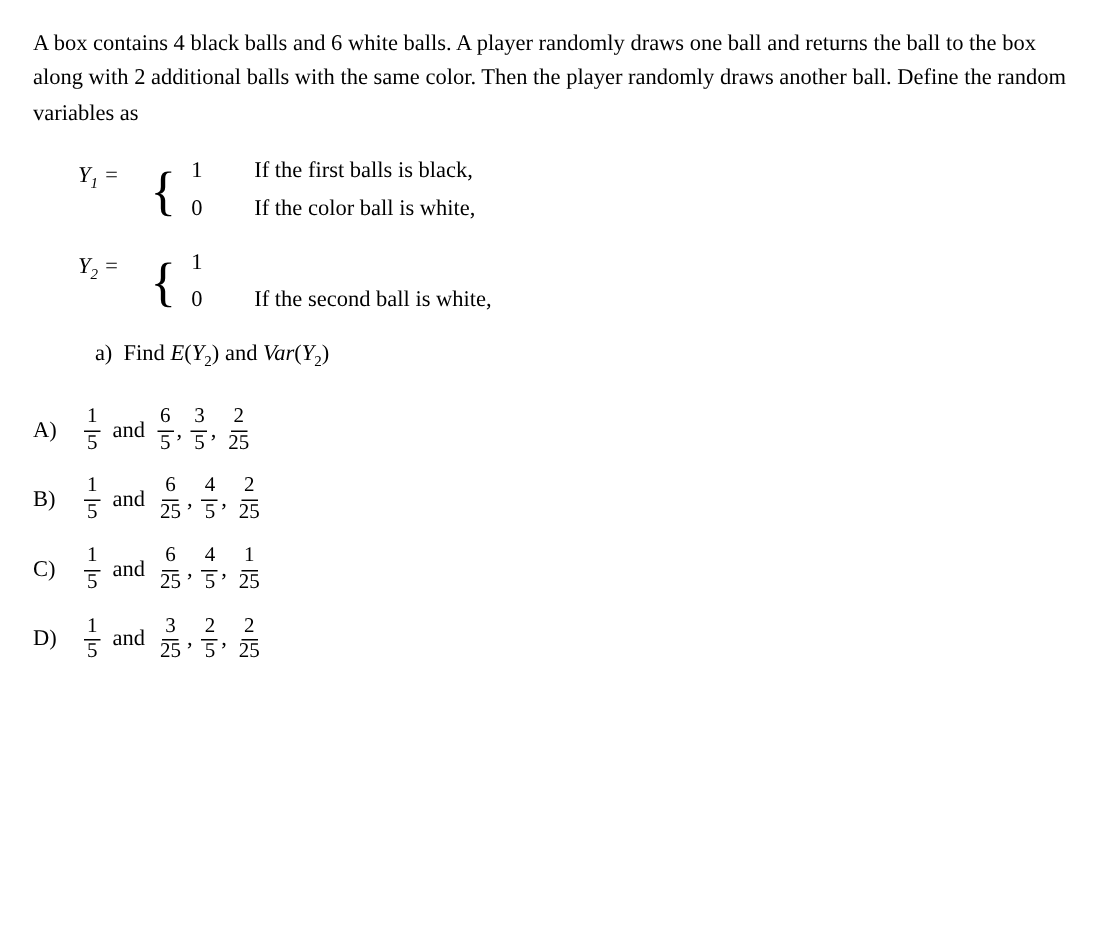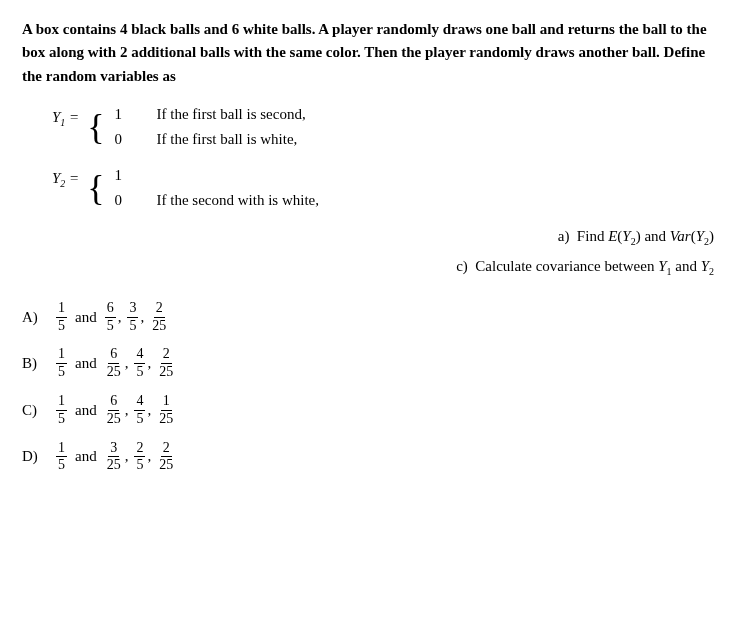--- a/index.html
+++ b/index.html
@@ -8,30 +8,29 @@
       font-family: "Times New Roman", Times, serif;
       font-size: 15px;
       color: #000;
       width: 736px;
       min-height: 622px;
       padding: 18px 22px;
     }
     .problem-text {
       line-height: 1.55;
       margin-bottom: 14px;
-      font-weight: bold;
     }
     .var-block {
       display: flex;
       align-items: flex-start;
       margin: 10px 0 10px 30px;
     }
     .var-label {
       font-style: italic;
-      margin-right: 8px;
+      margin-right: 21px;
       line-height: 2.1;
     }
     .brace-section {
       display: flex;
       align-items: center;
     }
     .big-brace {
       font-size: 36px;
       line-height: 1;
       margin-right: 10px;
@@ -46,21 +45,20 @@
       display: flex;
       align-items: center;
       line-height: 1.7;
     }
     .case-num {
       width: 18px;
       margin-right: 24px;
     }
     .parts {
       margin: 10px 0 10px 30px;
-      text-align: right;
     }
     .part-item {
       margin: 4px 0;
       line-height: 1.7;
     }
     .answers-section {
       margin-top: 20px;
     }
     .answer-row {
       display: flex;
@@ -103,55 +101,52 @@
 
 <div class="var-block">
   <div class="var-label">
     <span class="math-var">Y</span><sub>1</sub>&nbsp;=
   </div>
   <div class="brace-section">
     <span class="big-brace">{</span>
     <div class="case-rows">
       <div class="case-row">
         <span class="case-num">1</span>
-        <span>If the first ball is second,</span>
+        <span>If the first balls is black,</span>
       </div>
       <div class="case-row">
         <span class="case-num">0</span>
-        <span>If the first ball is white,</span>
+        <span>If the color ball is white,</span>
       </div>
     </div>
   </div>
 </div>
 
 <div class="var-block">
   <div class="var-label">
     <span class="math-var">Y</span><sub>2</sub>&nbsp;=
   </div>
   <div class="brace-section">
     <span class="big-brace">{</span>
     <div class="case-rows">
       <div class="case-row">
         <span class="case-num">1</span>
       </div>
       <div class="case-row">
         <span class="case-num">0</span>
-        <span>If the second with is white,</span>
+        <span>If the second ball is white,</span>
       </div>
     </div>
   </div>
 </div>
 
 <div class="parts">
   <div class="part-item">
     &nbsp;&nbsp;&nbsp;a)&nbsp;&nbsp;Find <span class="math-var">E</span>(<span class="math-var">Y</span><sub>2</sub>) and <span class="math-var">Var</span>(<span class="math-var">Y</span><sub>2</sub>)
   </div>
-  <div class="part-item">
-    &nbsp;&nbsp;&nbsp;c)&nbsp;&nbsp;Calculate covariance between <span class="math-var">Y</span><sub>1</sub> and <span class="math-var">Y</span><sub>2</sub>
-  </div>
 </div>
 
 <div class="answers-section">
 
   <div class="answer-row">
     <span class="answer-label">A)</span>
     <div class="answer-content">
       <span class="frac">
         <span class="frac-num">1</span>
         <span class="frac-den">5</span>

